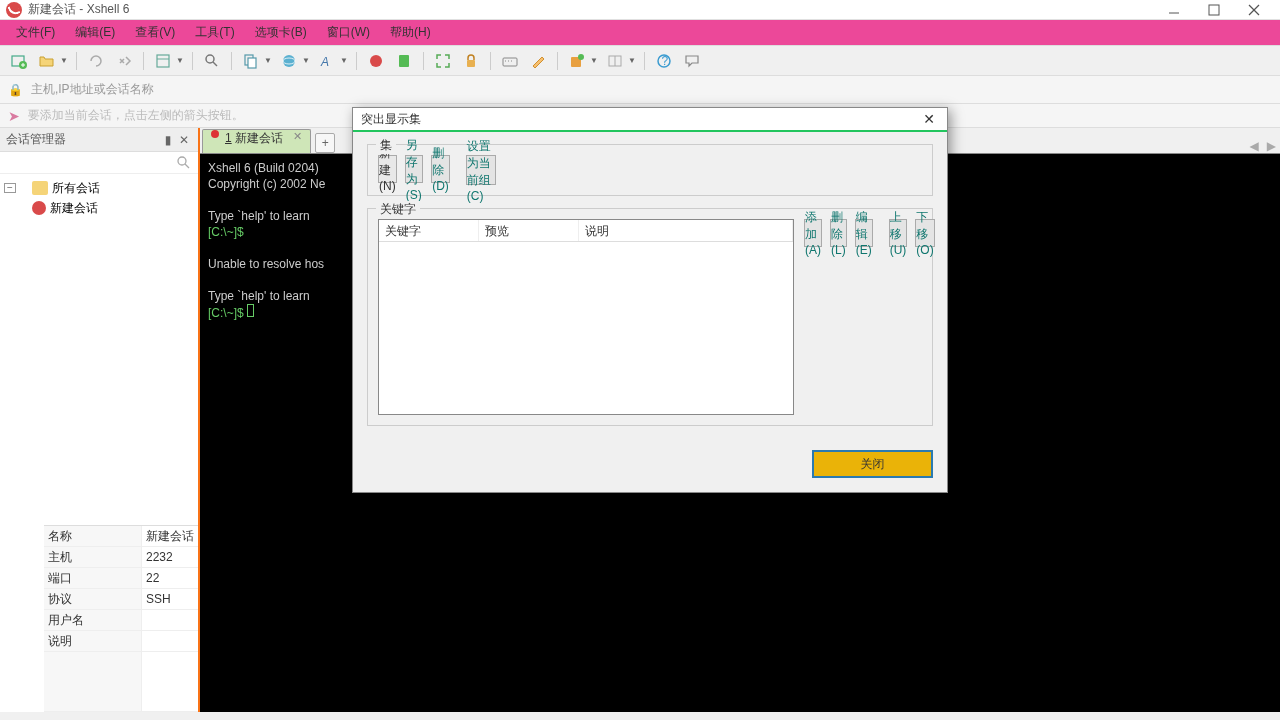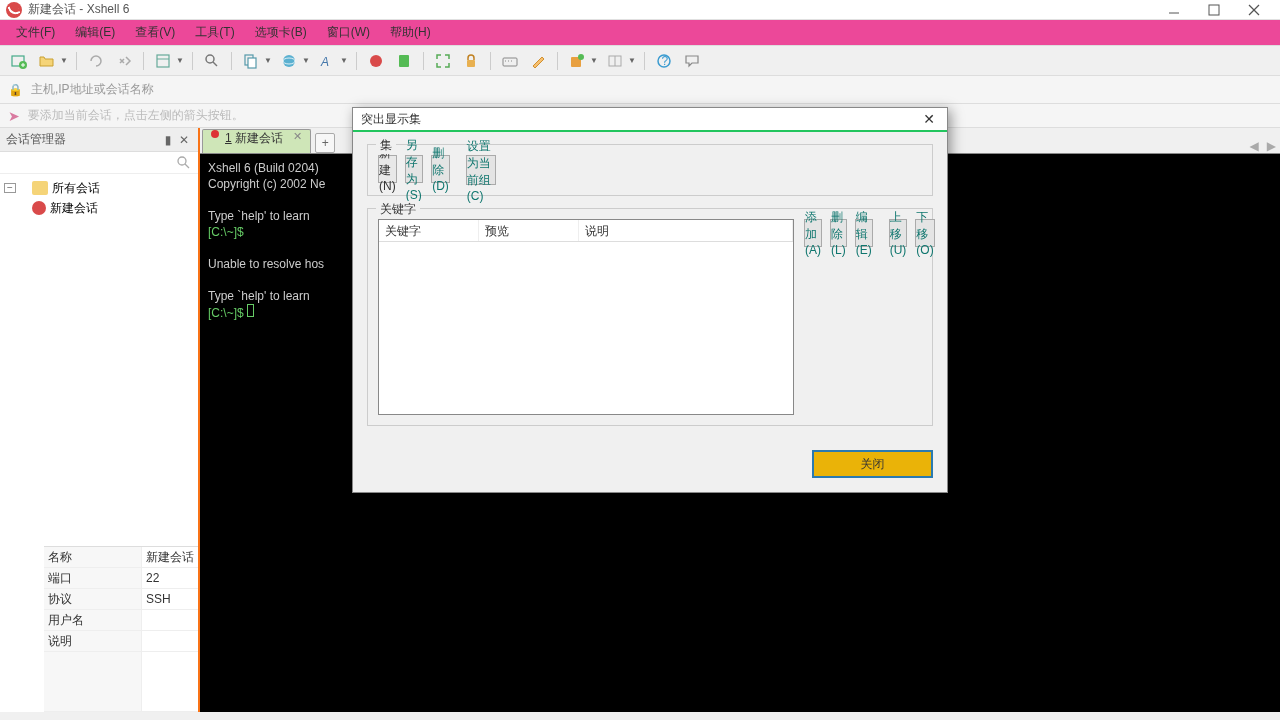--- a/index.html
+++ b/index.html
@@ -287,20 +287,24 @@
         <span class="sess-ico"></span>
         <span>新建会话</span>
       </div>
     </div>
     <div class="props">
       <div class="prop-row">
           <div class="k">名称</div>
           <div class="v">新建会话</div>
         </div>
       <div class="prop-row">
+          <div class="k">主机</div>
+          <div class="v">2232</div>
+        </div>
+      <div class="prop-row">
           <div class="k">端口</div>
           <div class="v">22</div>
         </div>
       <div class="prop-row">
           <div class="k">协议</div>
           <div class="v">SSH</div>
         </div>
       <div class="prop-row">
           <div class="k">用户名</div>
           <div class="v"></div>

